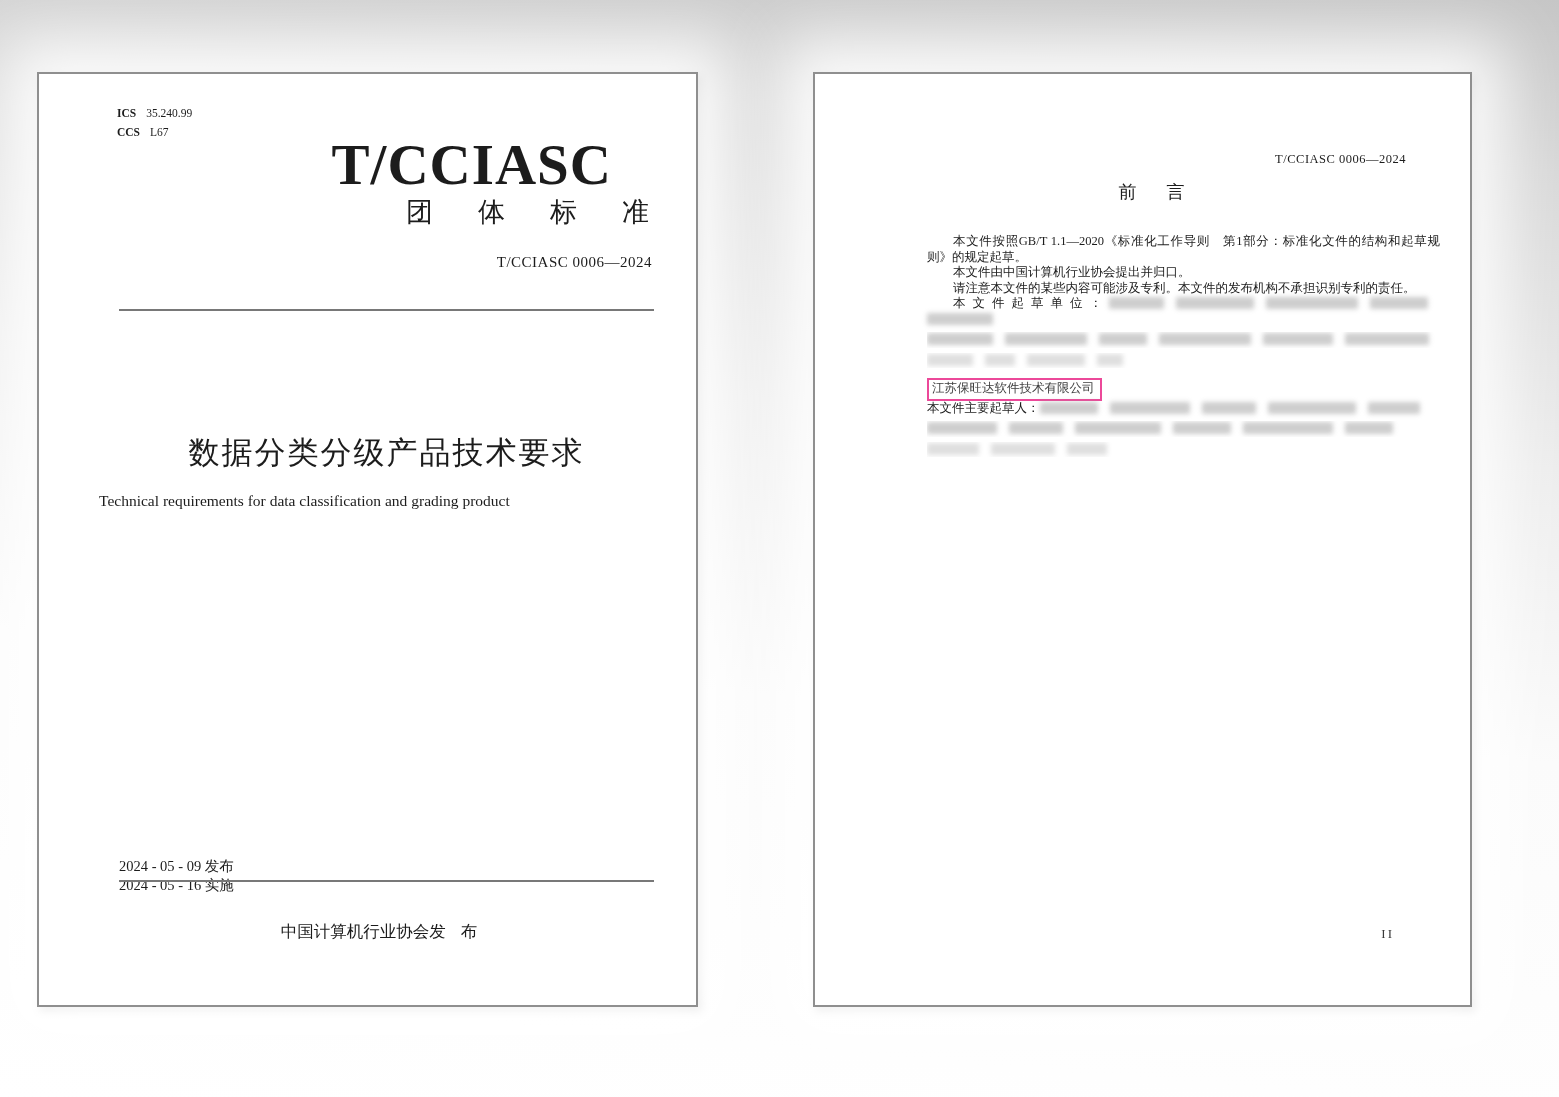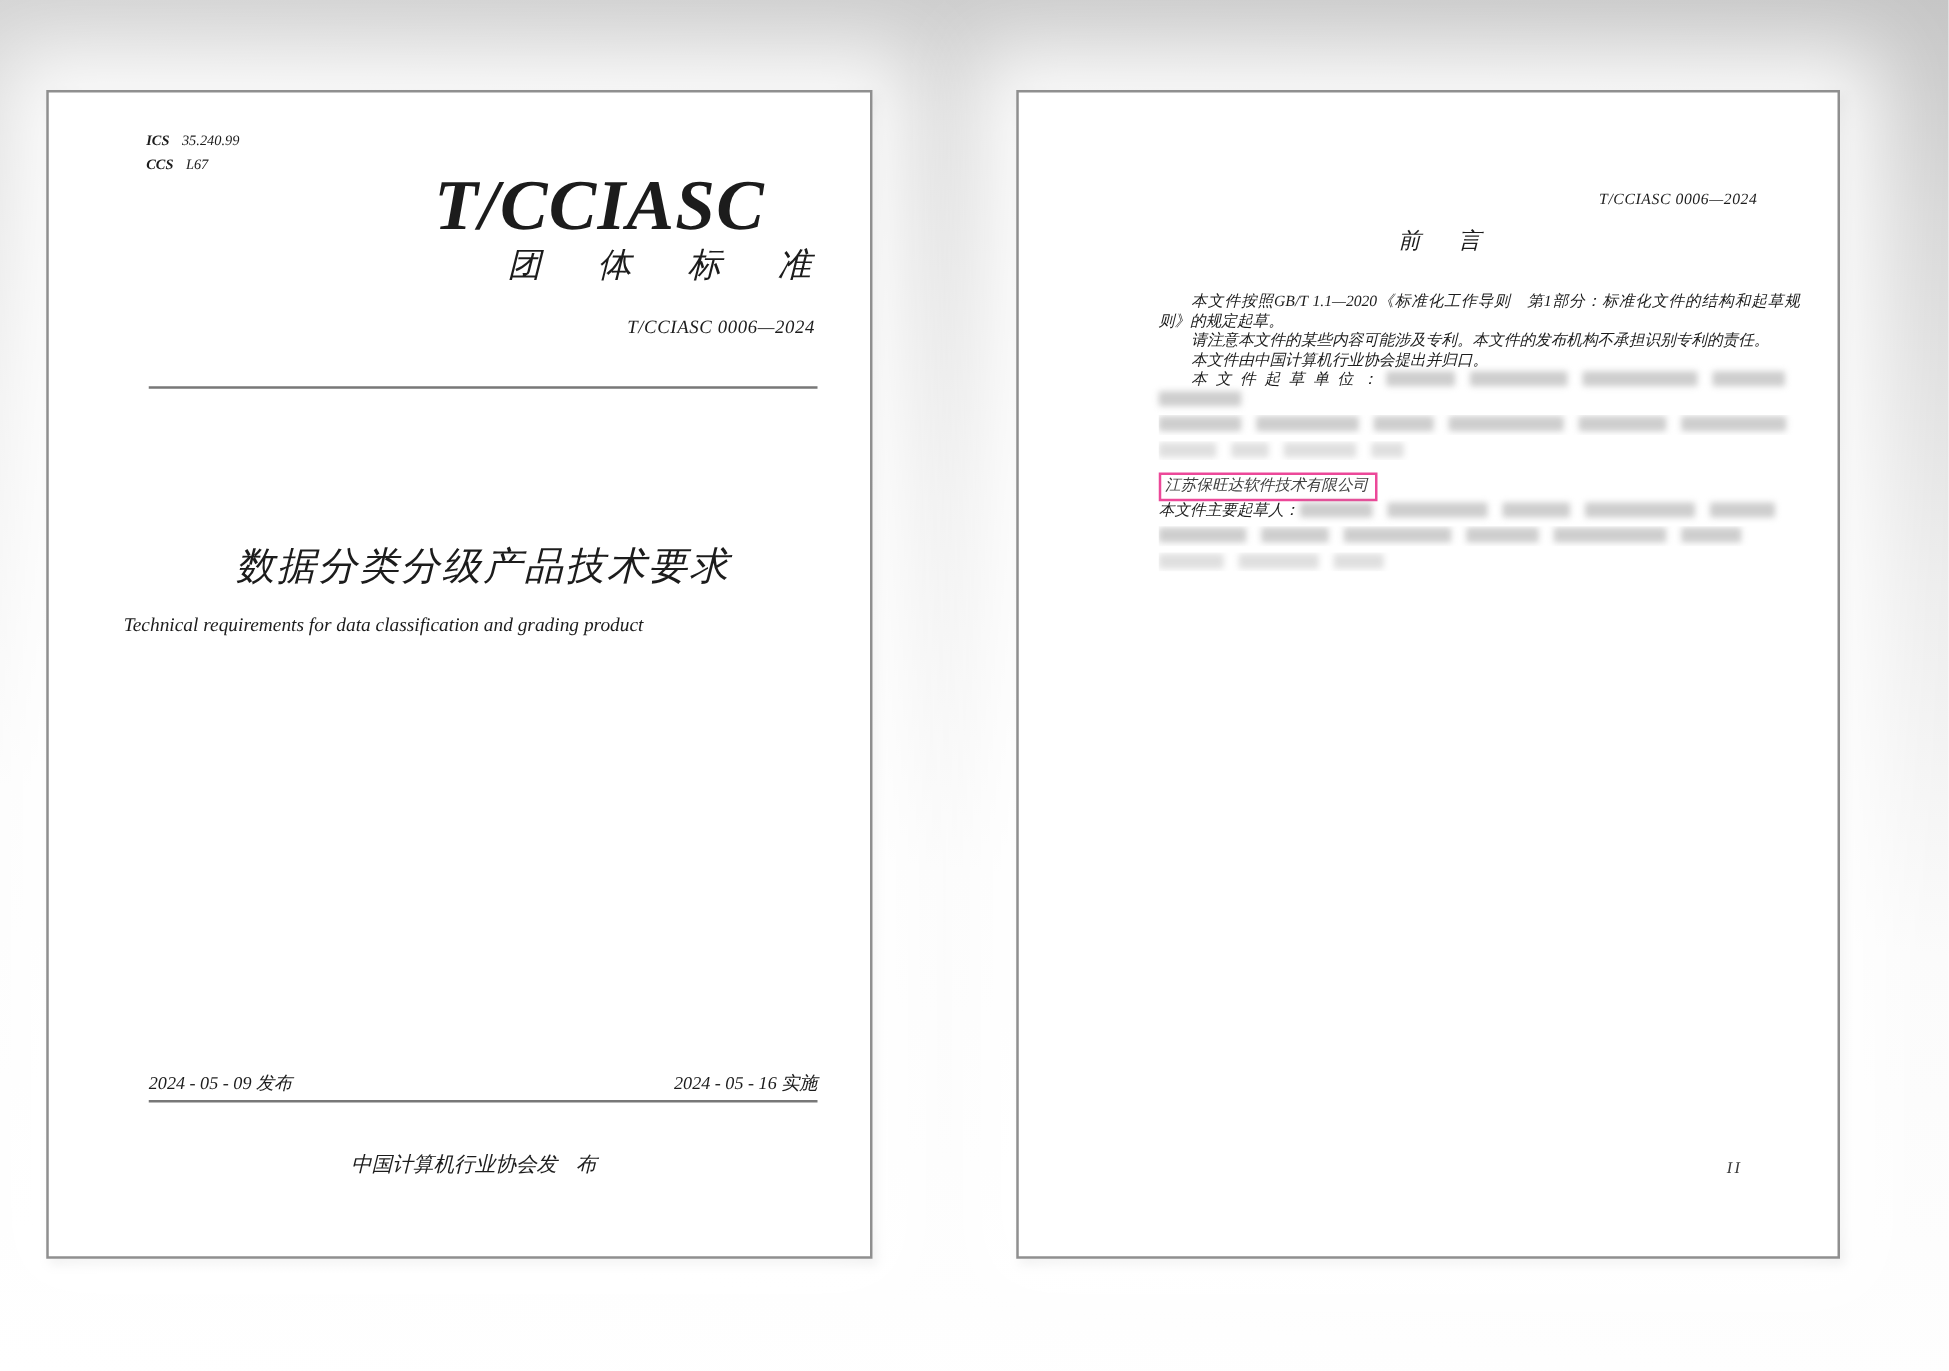--- a/index.html
+++ b/index.html
@@ -3,21 +3,20 @@
 <meta charset="utf-8">
 <style>
   html,body{margin:0;padding:0;}
   .canvas{
     position:relative;
     width:1559px;height:1097px;
     overflow:hidden;
     background:linear-gradient(185deg,#c6c6c6 0%,#d8d8d8 14%,#ededed 38%,#fbfbfb 62%,#ffffff 100%);
     font-family:"Liberation Serif","DejaVu Serif",serif;
     color:#1c1c1c;
-    font-style:italic;
   }
   .page{
     position:absolute;
     background:#ffffff;
     border:2px solid #8f8f8f;
     box-sizing:border-box;
     box-shadow:0 0 60px 32px rgba(255,255,255,0.9), 3px 4px 8px rgba(0,0,0,0.18);
   }
   .page-left{left:37px;top:72px;width:661px;height:935px;}
   .page-right{left:813px;top:72px;width:659px;height:935px;}
@@ -45,21 +44,21 @@
     position:absolute;left:80px;width:535px;top:358px;
     text-align:center;font-size:31px;letter-spacing:2px;white-space:nowrap;
   }
   .title-en{
     position:absolute;left:60px;width:575px;top:418px;
     text-align:left;font-size:15.5px;
   }
   .dates-row{
     position:absolute;left:80px;width:535px;top:783px;
     display:flex;justify-content:space-between;
-    font-size:14.5px;white-space:nowrap;
+    font-size:14.5px;white-space:nowrap;flex-direction:column;
   }
   .publisher{
     position:absolute;left:80px;width:535px;top:847px;
     text-align:center;font-size:16.5px;white-space:nowrap;
   }
   .publisher .pub-label{letter-spacing:15px;}
 
   
   .hdr-number{
     position:absolute;top:78px;right:64px;
@@ -124,22 +123,22 @@
     </div>
   </div>
 
   <div class="page page-right">
 
     <div class="hdr-number">T/CCIASC 0006—2024</div>
     <div class="fw-title">前言</div>
 
     <div class="fw-body">
       <p class="indent">本文件按照GB/T 1.1—2020《标准化工作导则　第1部分：标准化文件的结构和起草规则》的规定起草。</p>
+      <p class="indent">本文件由中国计算机行业协会提出并归口。</p>
       <p class="indent">请注意本文件的某些内容可能涉及专利。本文件的发布机构不承担识别专利的责任。</p>
-      <p class="indent">本文件由中国计算机行业协会提出并归口。</p>
 
       <p class="indent">
         <span>本文件起草单位：</span><span class="blur-chunk" style="width:55px"></span><span class="blur-chunk" style="width:78px"></span><span class="blur-chunk" style="width:92px"></span><span class="blur-chunk" style="width:58px"></span><span class="blur-chunk" style="width:66px;margin-right:0"></span>
       </p>
 
       <div class="blur-row">
         <span class="blur-chunk" style="width:66px"></span><span class="blur-chunk" style="width:82px"></span><span class="blur-chunk" style="width:48px"></span><span class="blur-chunk" style="width:92px"></span><span class="blur-chunk" style="width:70px"></span><span class="blur-chunk" style="width:84px;margin-right:0"></span>
       </div>
       <div class="blur-row light">
         <span class="blur-chunk" style="width:46px"></span><span class="blur-chunk" style="width:30px"></span><span class="blur-chunk" style="width:58px"></span><span class="blur-chunk" style="width:26px"></span>

